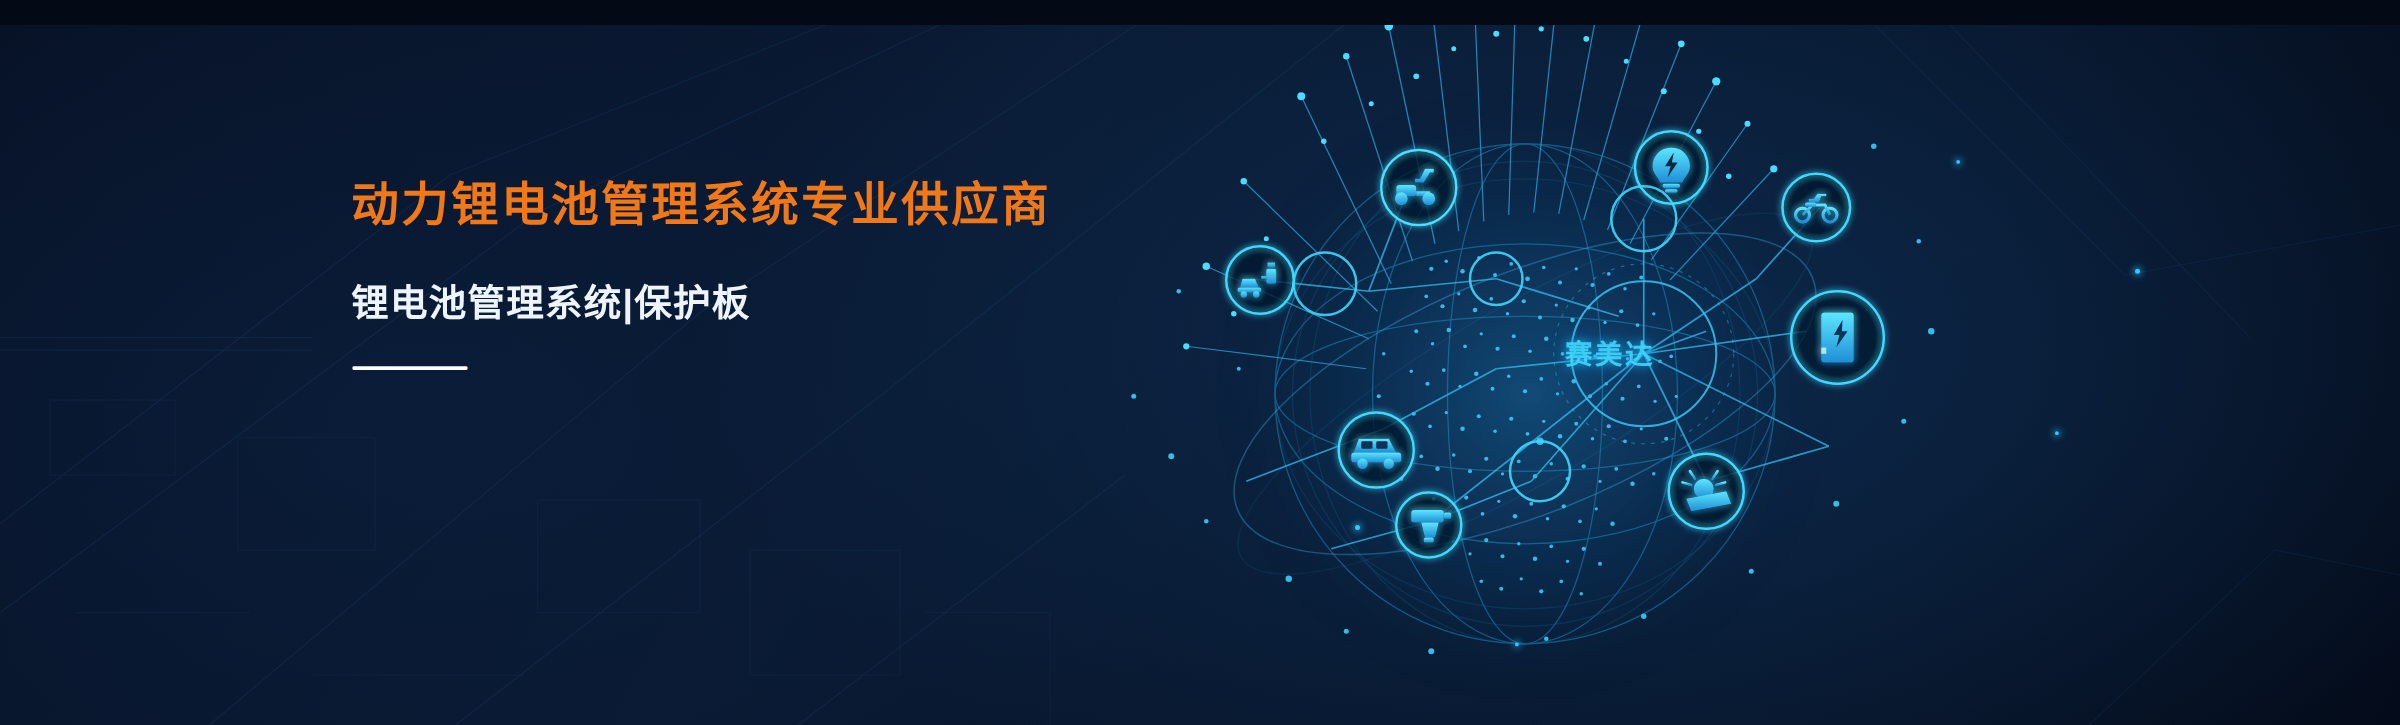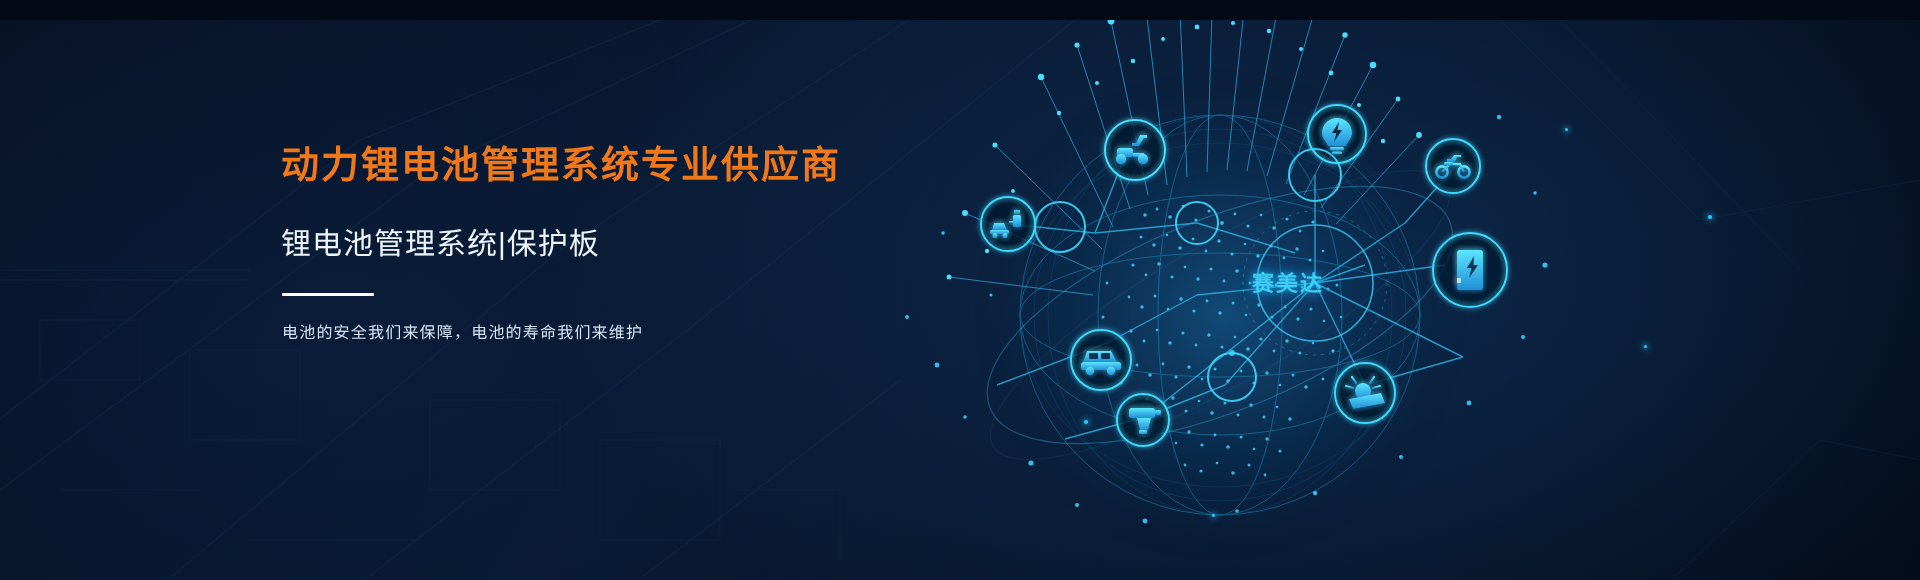--- a/index.html
+++ b/index.html
@@ -39,21 +39,21 @@
     letter-spacing:2px;
     margin:0;
     white-space:nowrap;
   }
   .subtitle{
     font-size:30px;
     line-height:1.3;
     color:#eef4fb;
     letter-spacing:1px;
     margin:34px 0 0 0;
-    font-weight:400;
+    font-weight:700;
     white-space:nowrap;
   }
   .rule{
     width:92px;
     height:3px;
     background:#ffffff;
     margin:30px 0 0 1px;
     border-radius:1px;
   }
   .tagline{
@@ -124,21 +124,20 @@
     </svg>
   </div>
 
   <div class="copy">
     <h1 class="headline">动力锂电池管理系统专业供应商</h1>
 
     <h2 class="subtitle">锂电池管理系统|保护板</h2>
 
     <div class="rule"></div>
 
-    <p class="tagline">电池的安全我们来保障，电池的寿命我们来维护</p>
   </div>
 
   <div class="globe-wrap">
     <svg viewBox="0 0 760 700">
       <defs>
         <radialGradient id="globeCore" cx="52%" cy="50%" r="50%">
           <stop offset="0%" stop-color="#0d3f6b" stop-opacity="0.75"></stop>
           <stop offset="55%" stop-color="#0a2d52" stop-opacity="0.45"></stop>
           <stop offset="100%" stop-color="#071a33" stop-opacity="0"></stop>
         </radialGradient>

